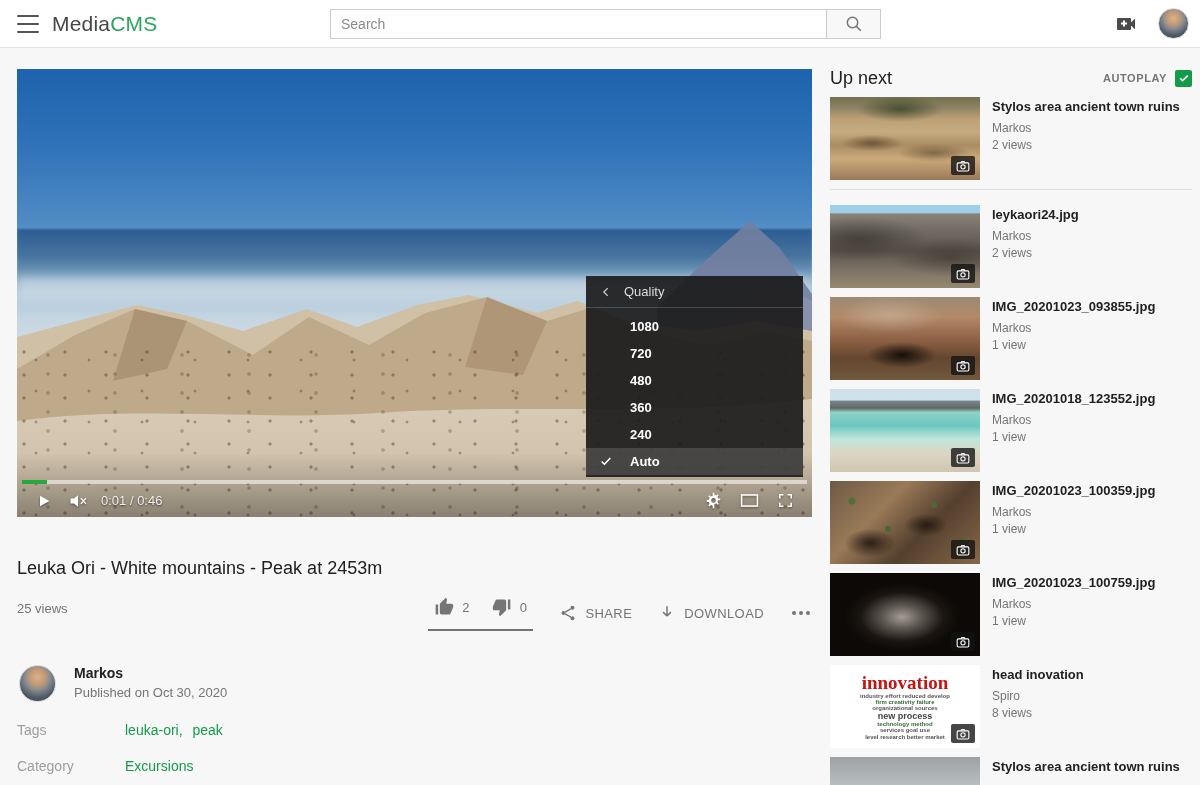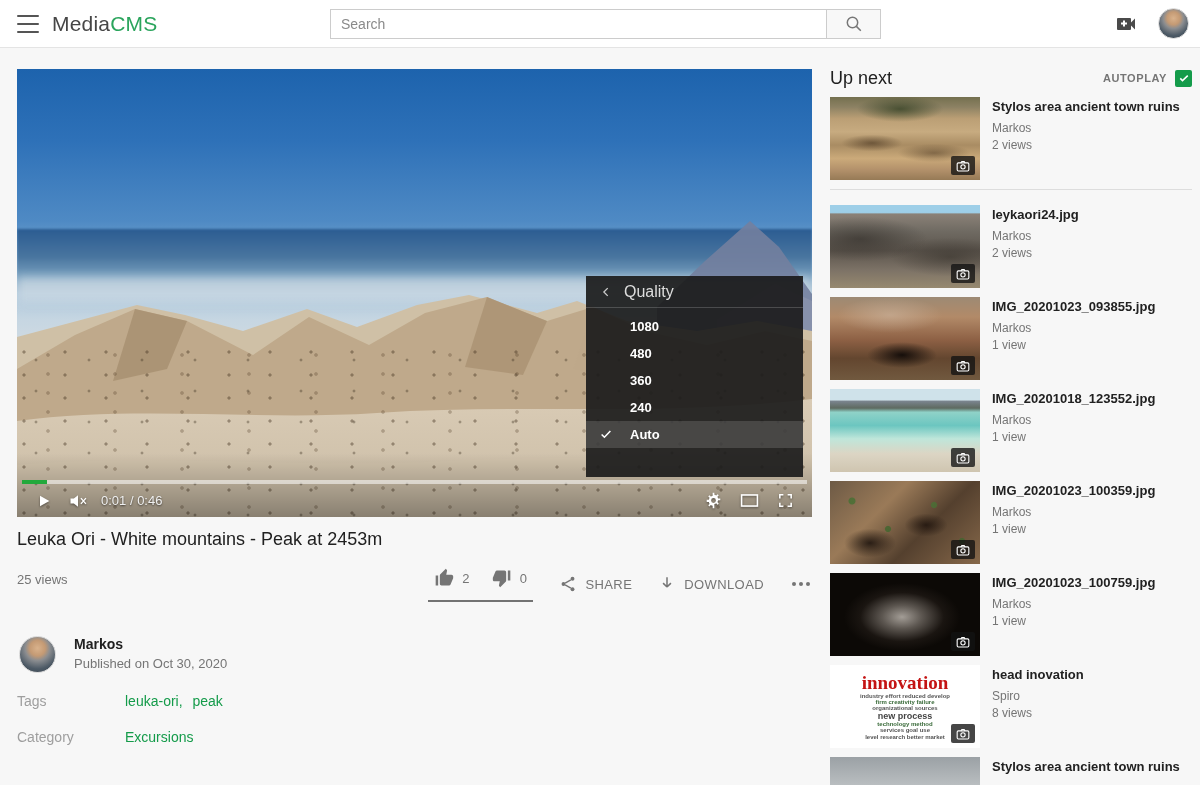--- a/index.html
+++ b/index.html
@@ -57,29 +57,29 @@
   .cbtn svg { filter:drop-shadow(0 1px 1px rgba(0,0,0,.45)); }
   .time-disp { margin-left:10px; font-size:13px; color:#f0f0f0;
     text-shadow:0 1px 2px rgba(0,0,0,.6); }
   .ctrl-right { margin-left:auto; display:flex; align-items:center; gap:10px; }
 
   
   .qmenu { position:absolute; left:569px; top:207px; width:217px; height:201px;
     background:rgba(27,27,27,.92); color:#eee; z-index:8; }
   .qmenu-head { height:32px; display:flex; align-items:center; gap:12px; padding:0 14px;
     border-bottom:1px solid rgba(255,255,255,.18); cursor:pointer; }
-  .qmenu-title { font-size:16px; color:#ddd; }
+  .qmenu-title { font-size:13px; color:#ddd; }
   .qmenu-list { padding-top:5px; }
   .qopt { height:27px; display:flex; align-items:center; padding-left:44px;
     font-size:13px; font-weight:bold; color:#fff; cursor:pointer; position:relative; }
   .qopt.selected { background:rgba(255,255,255,.14); }
   .qopt.selected .chk { position:absolute; left:13px; top:6px; }
 
   
-  .info { position:absolute; left:17px; top:529px; width:795px; }
+  .info { position:absolute; left:17px; top:558px; width:795px; }
   .media-title { font-size:18px; color:#212121; font-weight:400; }
   .stats-row { margin-top:16px; display:flex; align-items:flex-start; }
   .views { font-size:13px; color:#757575; padding-top:6px; }
   .actions { margin-left:auto; display:flex; align-items:center; gap:26px; color:#757575; }
   .rate-wrap { display:flex; align-items:center; gap:22px; padding:2px 6px 12px 6px;
     border-bottom:2px solid #737373; }
   .act { display:flex; align-items:center; gap:8px; cursor:pointer; font-size:13px;
     font-weight:500; color:#757575; letter-spacing:.4px; }
   .act .cnt { font-size:13px; }
   .more-dots { display:flex; gap:3px; padding:6px 2px; cursor:pointer; }
@@ -218,20 +218,21 @@
       <div class="qmenu-head">
         <span>
           <svg width="12" height="12" viewBox="0 0 14 14">
               <path d="M9 2.5L4.5 7 9 11.5" stroke="#ccc" stroke-width="1.5" fill="none"></path>
             </svg>
         </span>
         <span class="qmenu-title">Quality</span>
       </div>
       <div class="qmenu-list">
         <div class="qopt">1080</div>
+        <div class="qopt">720</div>
         <div class="qopt">480</div>
         <div class="qopt">360</div>
         <div class="qopt">240</div>
         <div class="qopt selected">
           <span class="chk">
             <svg width="14" height="14" viewBox="0 0 16 16">
                 <path d="M3 8.5l3.2 3.2L13 4.5" stroke="#fff" stroke-width="1.8" fill="none"></path>
               </svg>
           </span>
           <span>Auto</span>

